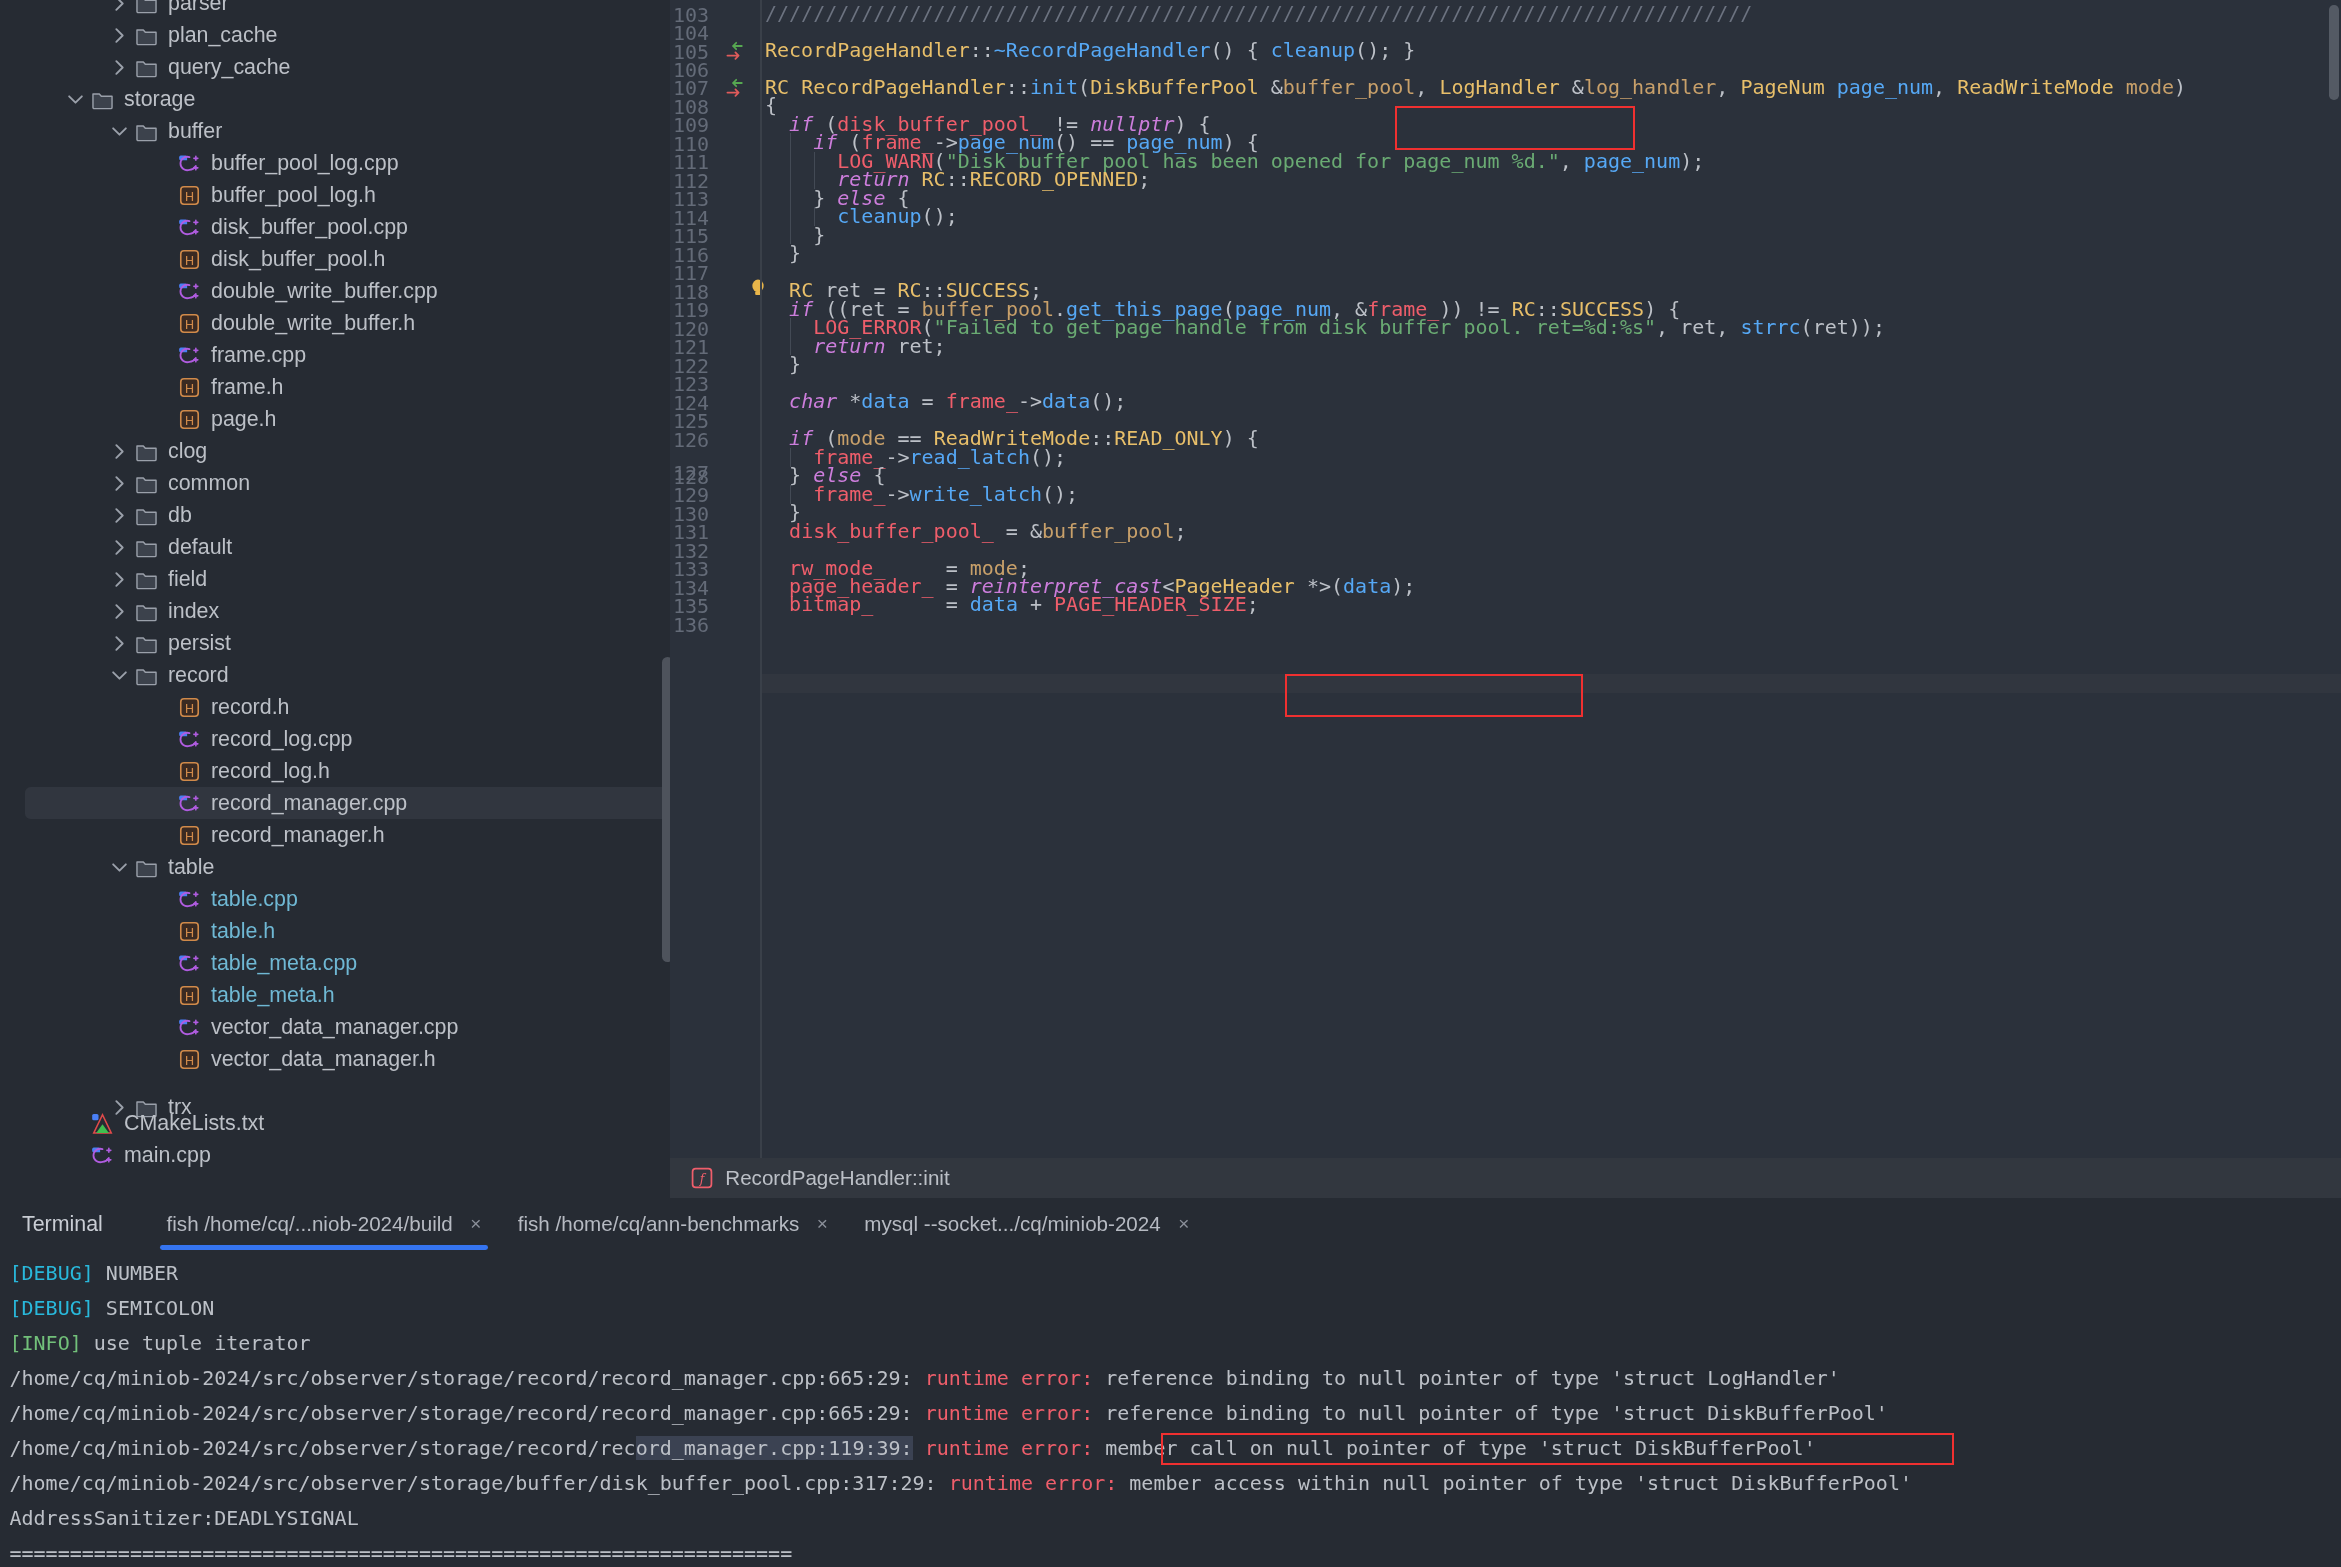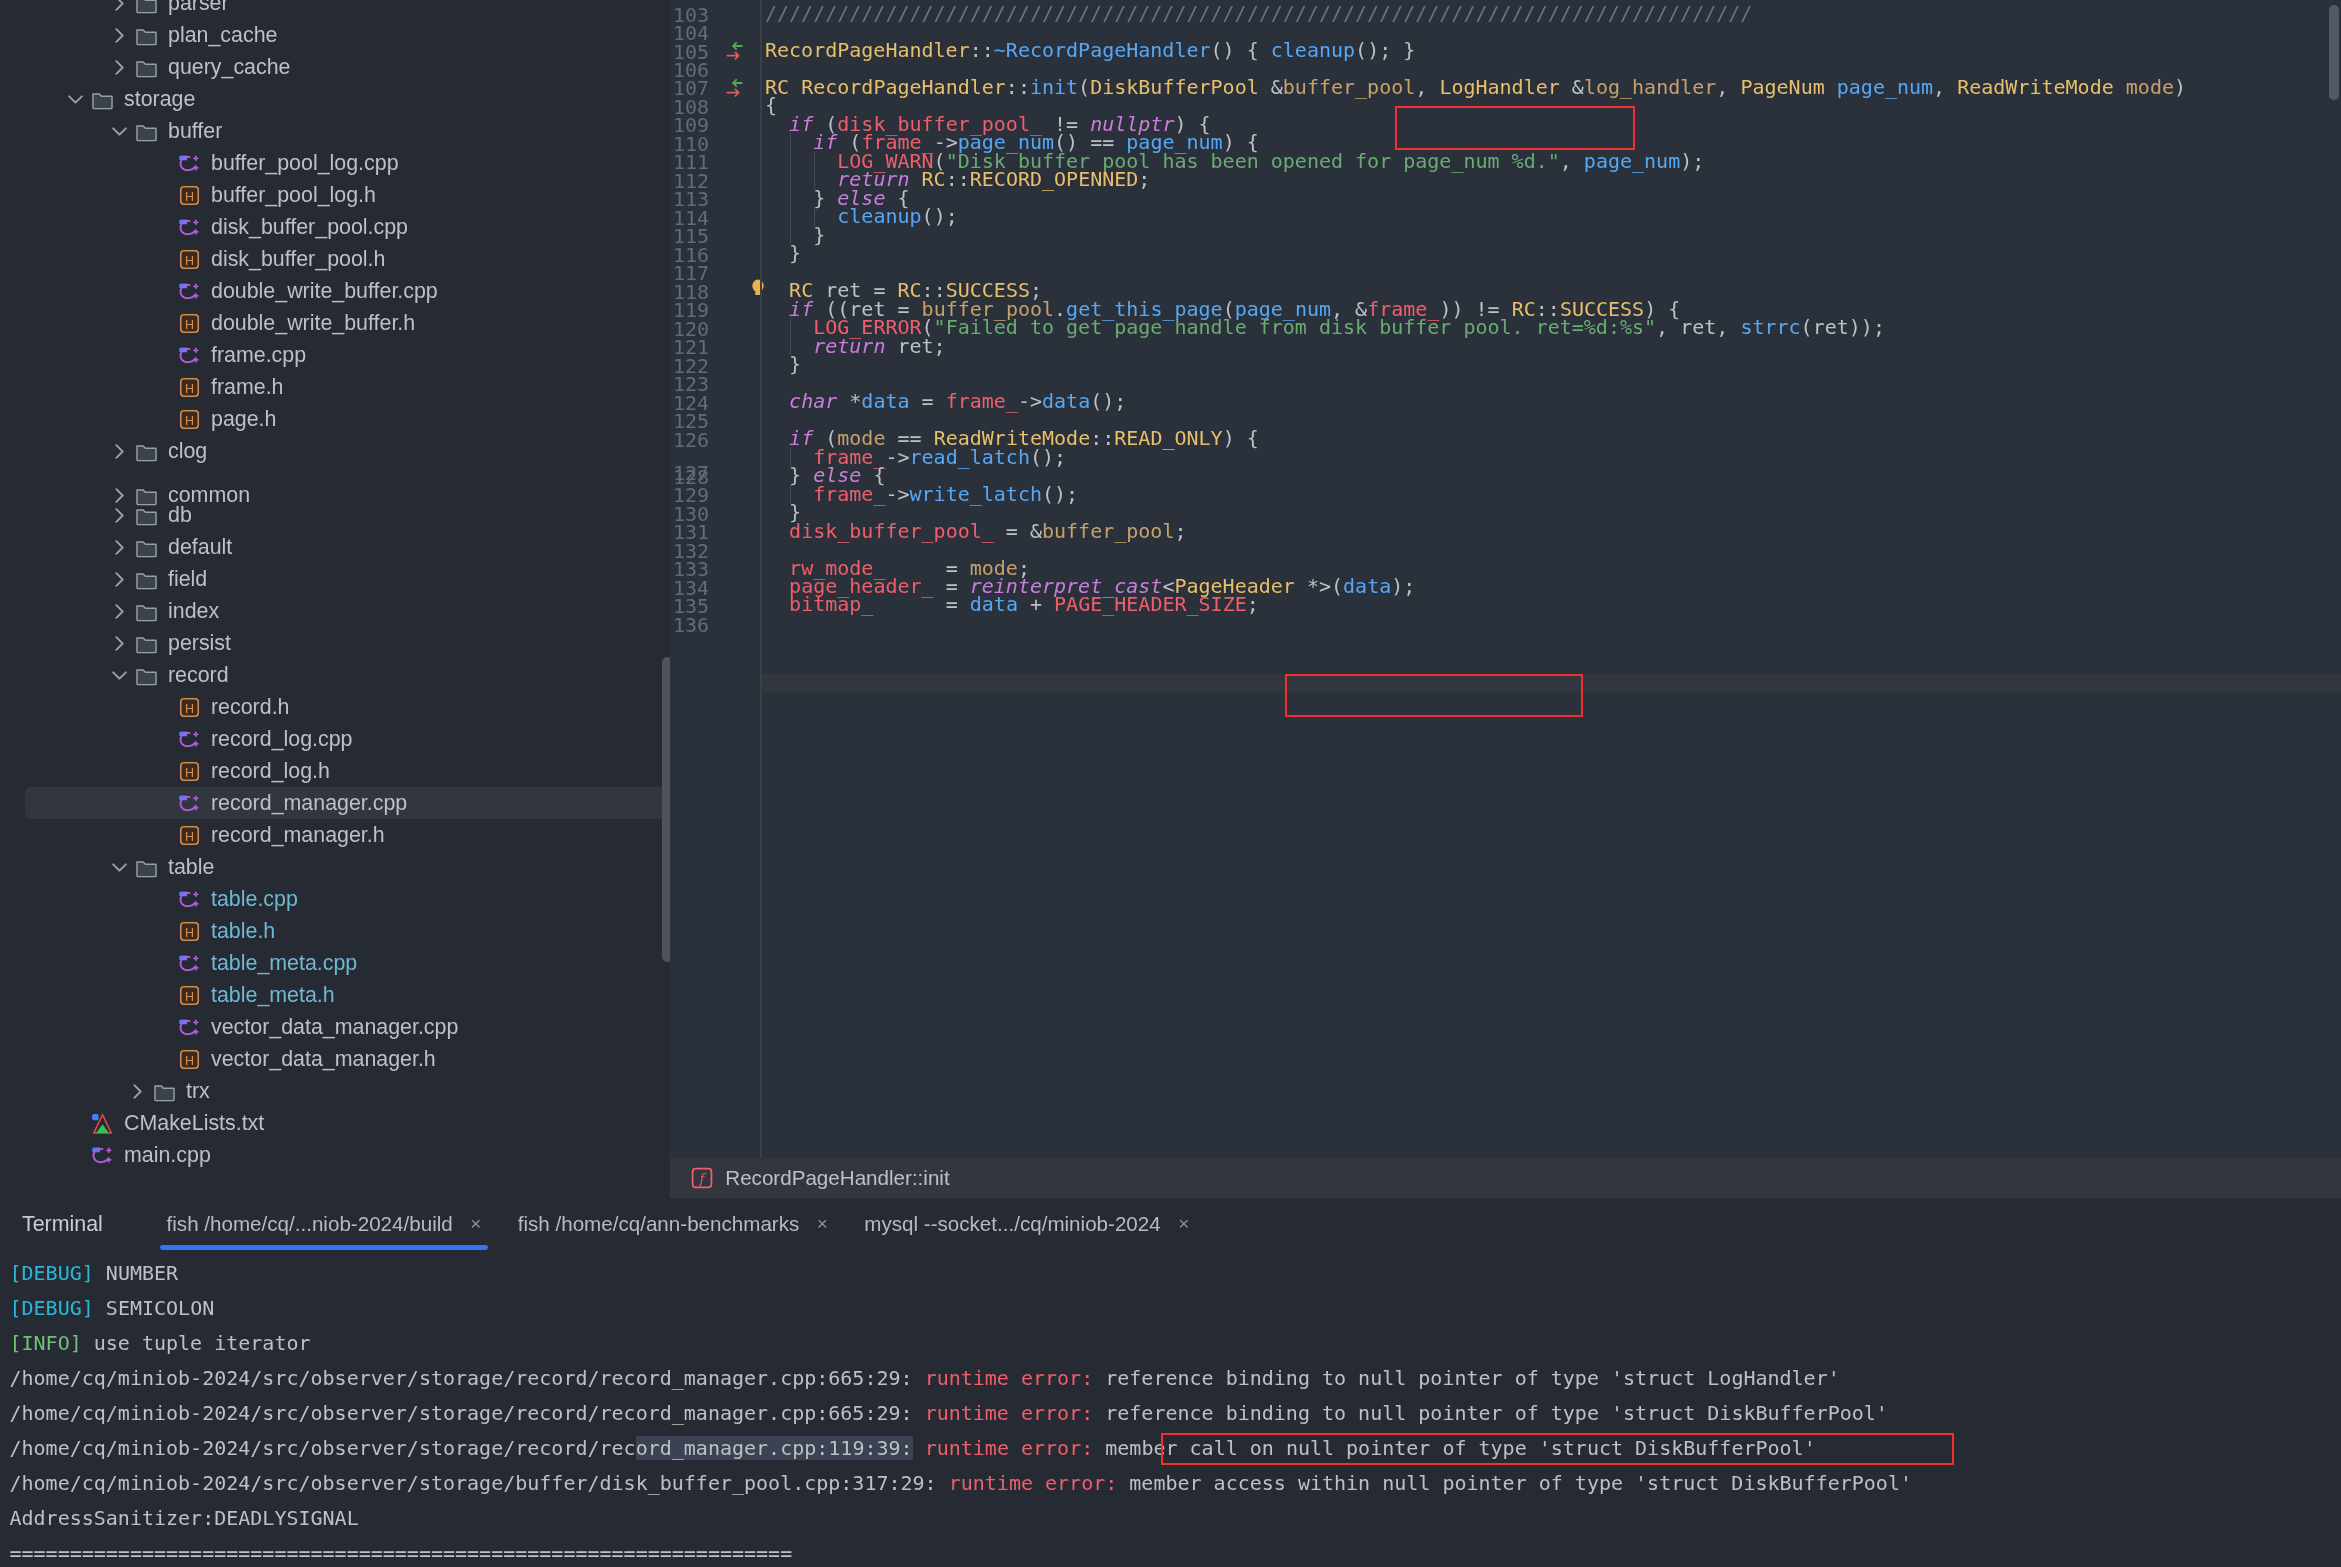--- a/index.html
+++ b/index.html
@@ -434,21 +434,21 @@
                 <path d="M13 9 L21 17 L13 25" fill="none" stroke="#9aa0aa" stroke-width="2.4" stroke-linecap="round" stroke-linejoin="round"></path>
               </svg>
             </span>
             <span class="ficon">
               <svg viewBox="0 0 34 34">
                 <path d="M5 10 h8 l2.5 3 H29 v14 a1.5 1.5 0 0 1 -1.5 1.5 H6.5 A1.5 1.5 0 0 1 5 27 Z" fill="#3c424c" stroke="#9aa0aa" stroke-width="1.8" stroke-linejoin="round"></path>
               </svg>
             </span>
             <span class="tree-label">clog</span>
           </div>
-          <div class="tree-row" style="top: 12px;">
+          <div class="tree-row" style="top: 0px;">
             <span class="indent" style="width: 106px;"></span>
             <span class="twisty">
               <svg viewBox="0 0 34 34">
                 <path d="M13 9 L21 17 L13 25" fill="none" stroke="#9aa0aa" stroke-width="2.4" stroke-linecap="round" stroke-linejoin="round"></path>
               </svg>
             </span>
             <span class="ficon">
               <svg viewBox="0 0 34 34">
                 <path d="M5 10 h8 l2.5 3 H29 v14 a1.5 1.5 0 0 1 -1.5 1.5 H6.5 A1.5 1.5 0 0 1 5 27 Z" fill="#3c424c" stroke="#9aa0aa" stroke-width="1.8" stroke-linejoin="round"></path>
               </svg>
@@ -699,21 +699,21 @@
               <svg viewBox="0 0 34 34"></svg>
             </span>
             <span class="ficon">
               <svg viewBox="0 0 34 34" style="font-size:27px">
                 <rect x="6" y="6" width="22" height="22" rx="4" fill="#3a2a22" stroke="#d08a4a" stroke-width="2"></rect>
                 <text x="17" y="24" font-size="16" fill="#d08a4a" text-anchor="middle" font-family="DejaVu Sans, sans-serif">H</text>
               </svg>
             </span>
             <span class="tree-label">vector_data_manager.h</span>
           </div>
-          <div class="tree-row" style="top: 0px; padding-left: 18px;">
+          <div class="tree-row" style="top: 16px;">
             <span class="indent" style="width: 106px;"></span>
             <span class="twisty">
               <svg viewBox="0 0 34 34">
                 <path d="M13 9 L21 17 L13 25" fill="none" stroke="#9aa0aa" stroke-width="2.4" stroke-linecap="round" stroke-linejoin="round"></path>
               </svg>
             </span>
             <span class="ficon">
               <svg viewBox="0 0 34 34">
                 <path d="M5 10 h8 l2.5 3 H29 v14 a1.5 1.5 0 0 1 -1.5 1.5 H6.5 A1.5 1.5 0 0 1 5 27 Z" fill="#3c424c" stroke="#9aa0aa" stroke-width="1.8" stroke-linejoin="round"></path>
               </svg>

